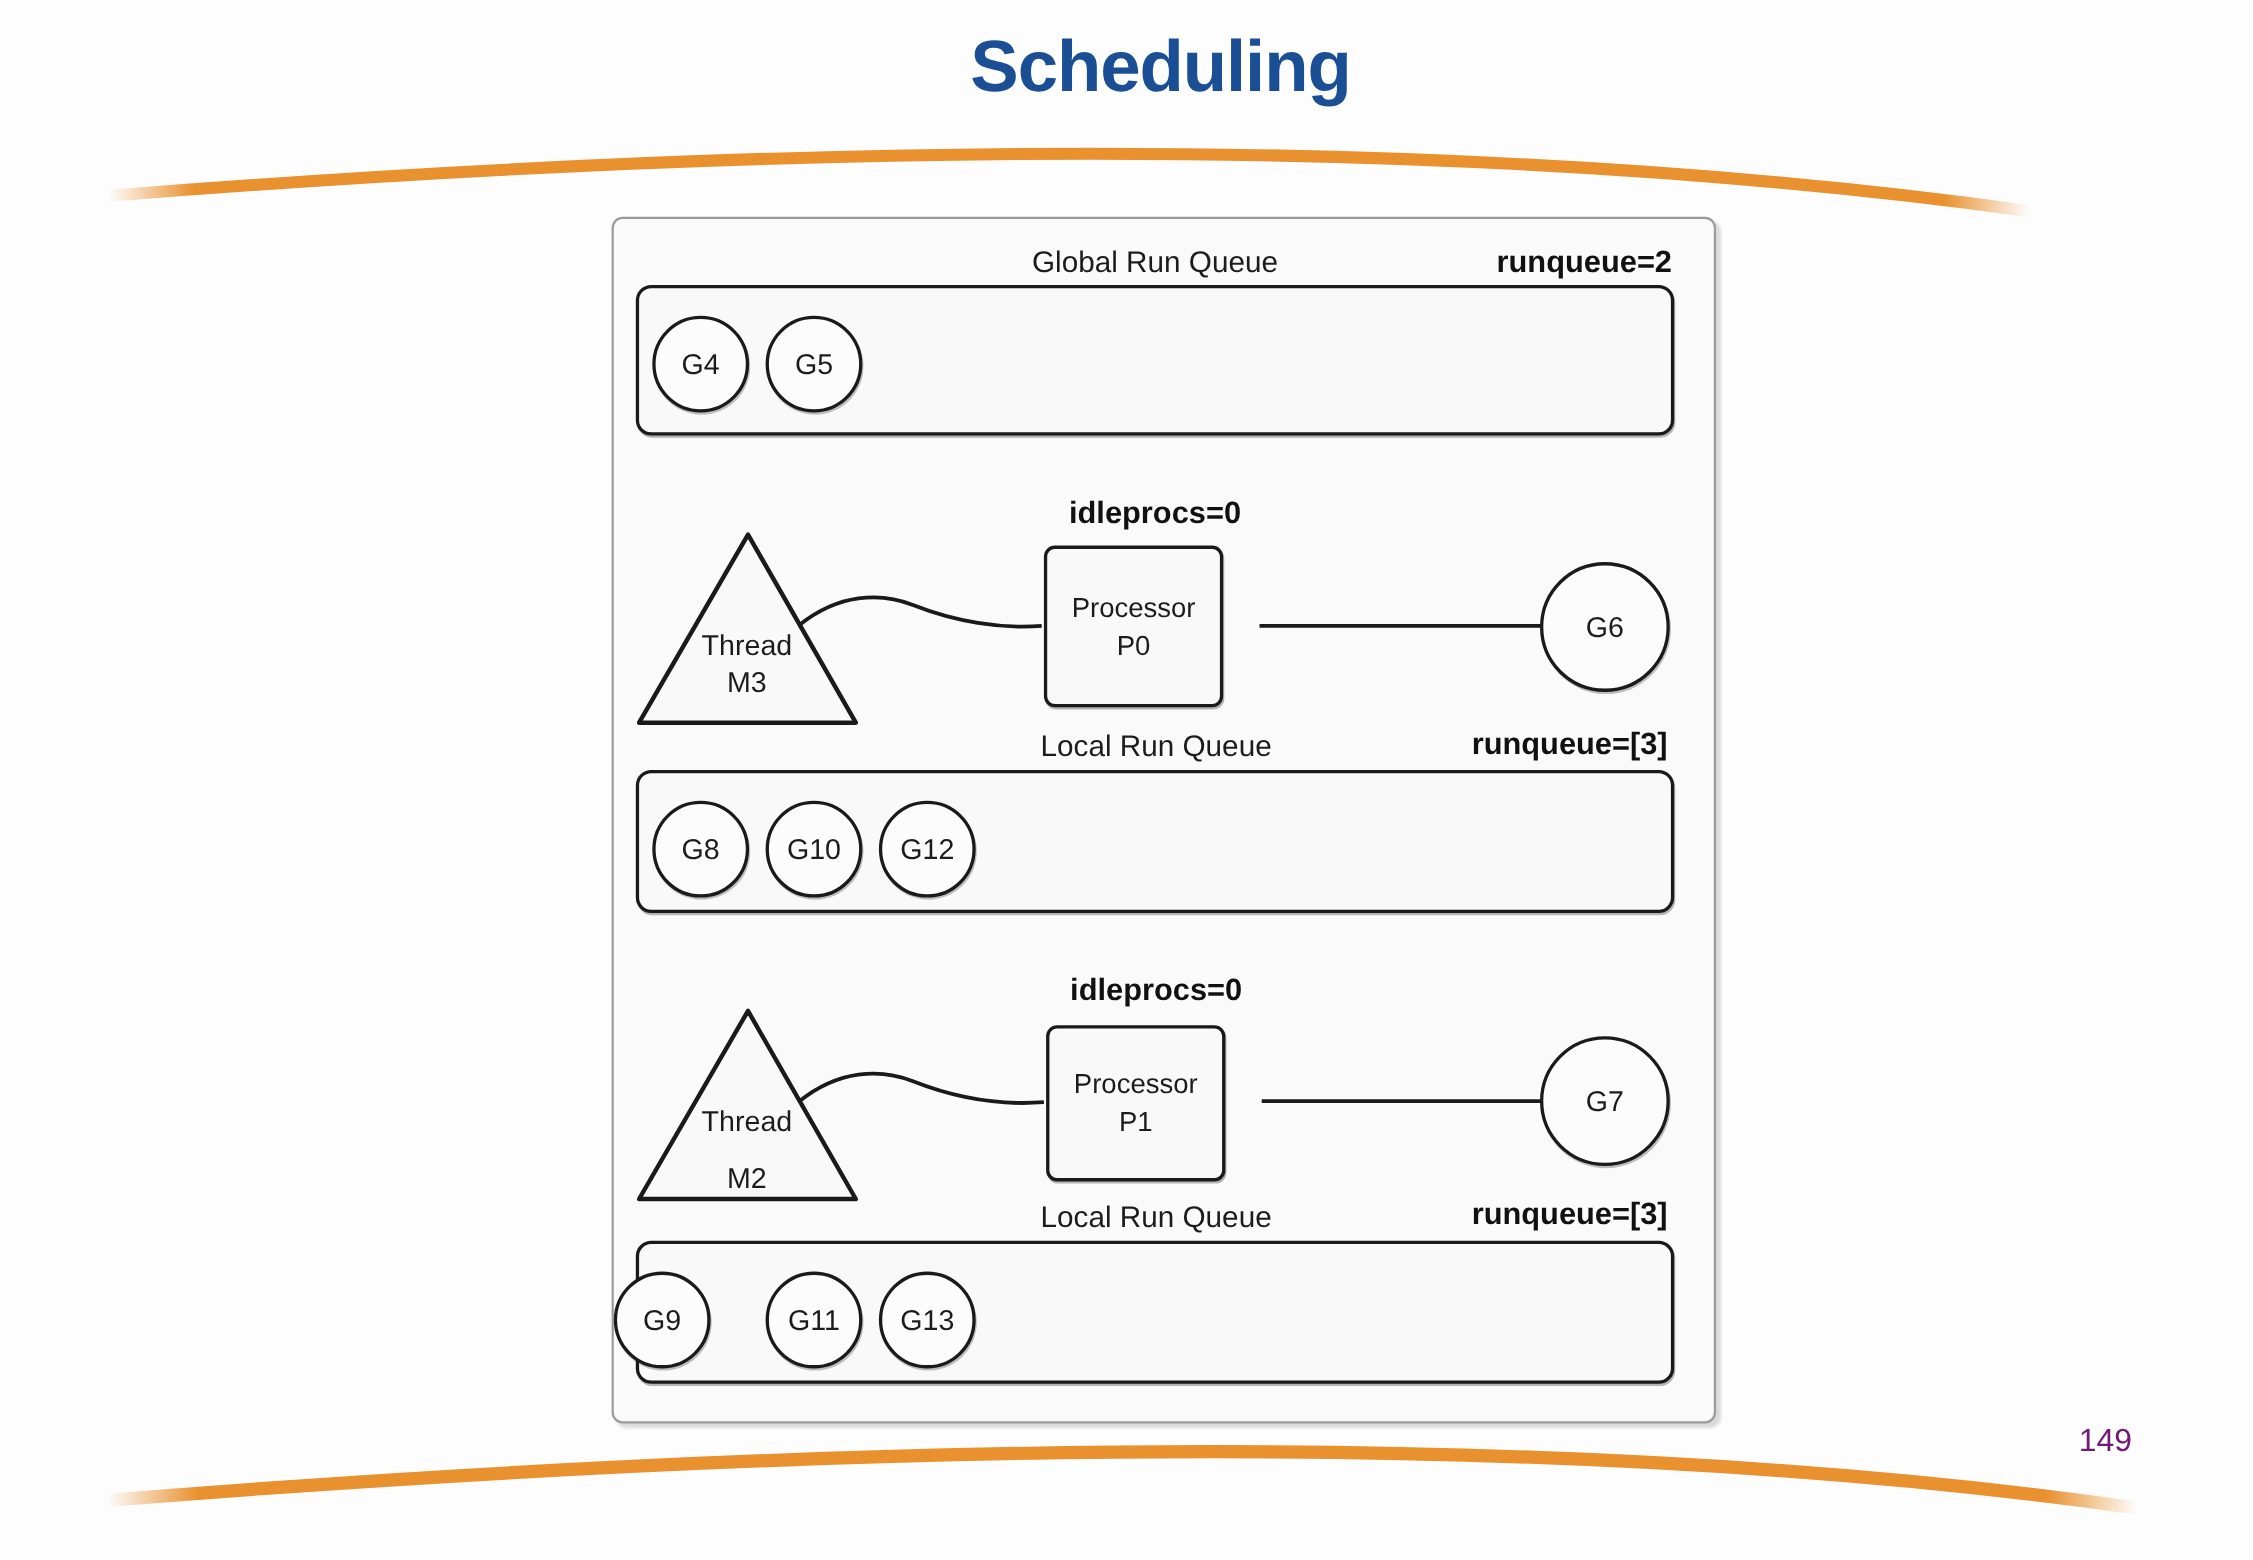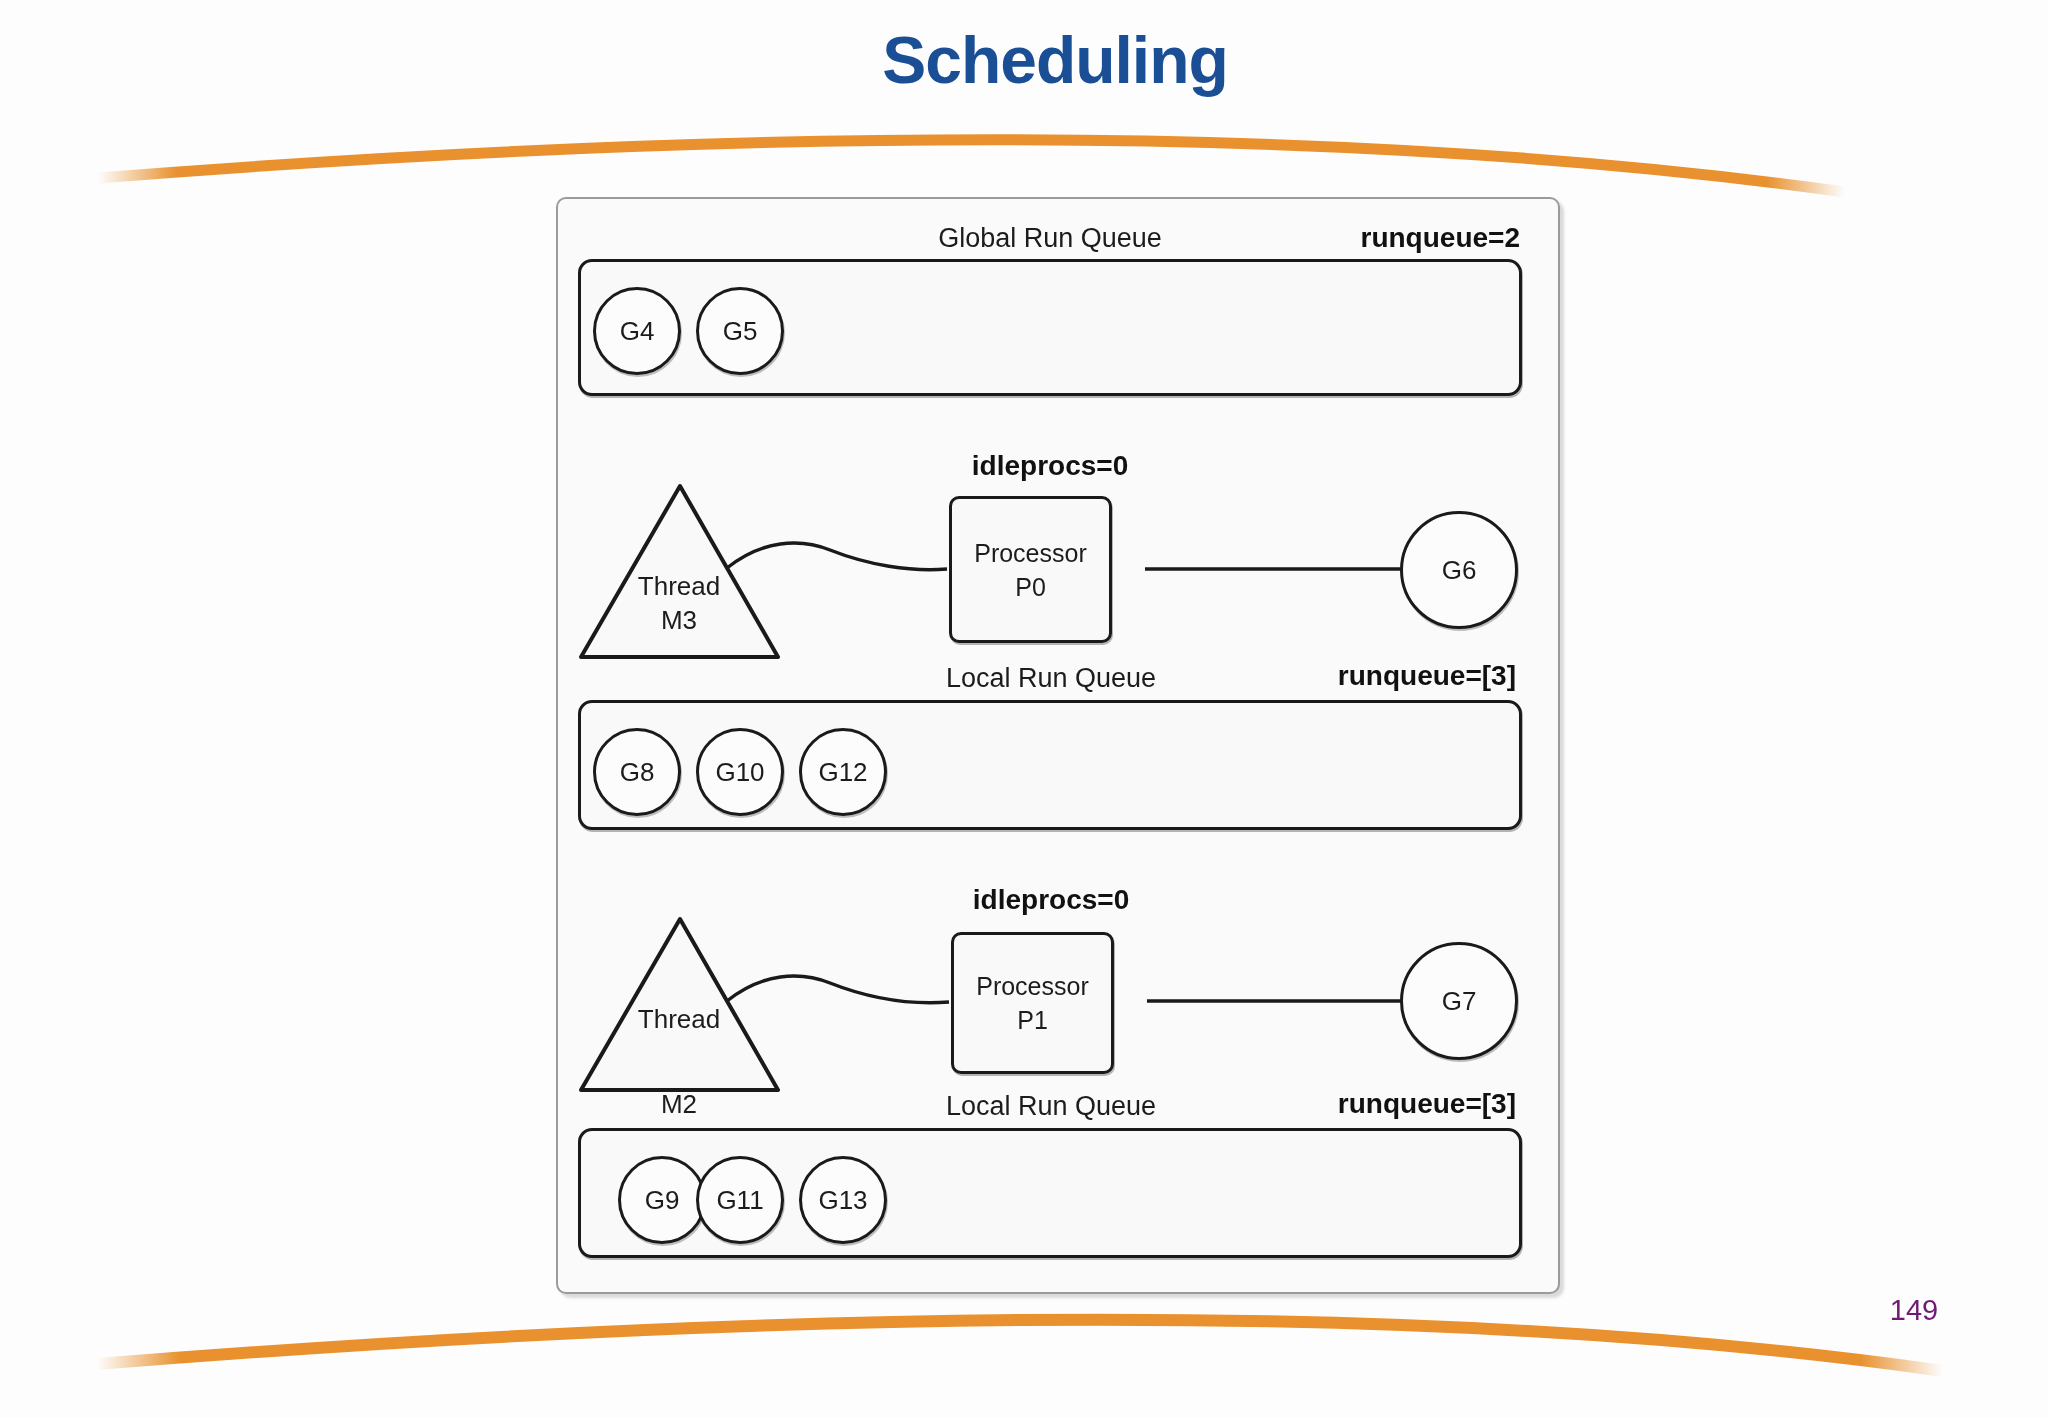--- a/index.html
+++ b/index.html
@@ -167,32 +167,32 @@
   <div class="counter" style="right:532px;top:660px;">runqueue=[3]</div>
 
   <div class="qbox" style="top:700px;height:130px;"></div>
   <div class="circle s" style="left:593px;top:728px;">G8</div>
   <div class="circle s" style="left:696px;top:728px;">G10</div>
   <div class="circle s" style="left:799px;top:728px;">G12</div>
 
   <div class="idle" style="left:1051px;top:884px;">idleprocs=0</div>
 
   <div class="tri-lbl" style="left:679px;top:1003px;">Thread</div>
-  <div class="tri-lbl" style="left:679px;top:1088px;text-align:center;">M2</div>
+  <div class="tri-lbl" style="left:679px;top:1055px;text-align:center;">M2</div>
 
   <div class="pbox" style="left:951px;top:932px;height:142px;">
     <span>Processor</span>
     <span>P1</span>
   </div>
 
   <div class="circle l" style="left:1400px;top:942px;">G7</div>
 
   <div class="lbl" style="left:1051px;top:1090px;">Local Run Queue</div>
   <div class="counter" style="right:532px;top:1088px;">runqueue=[3]</div>
 
   <div class="qbox" style="top:1128px;height:130px;"></div>
-  <div class="circle s" style="left:618px;top:1156px;">G9</div>
+  <div class="circle s" style="left:558px;top:1156px;">G9</div>
   <div class="circle s" style="left:696px;top:1156px;">G11</div>
   <div class="circle s" style="left:799px;top:1156px;">G13</div>
 
   <div class="pagenum">149</div>
 
 </div>
 
 </body></html>

